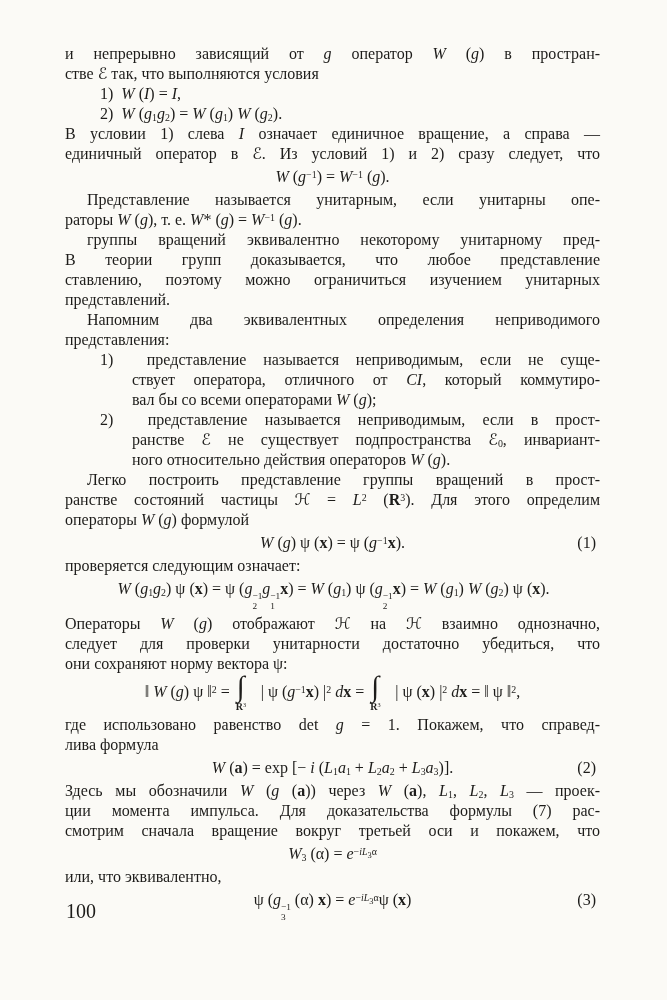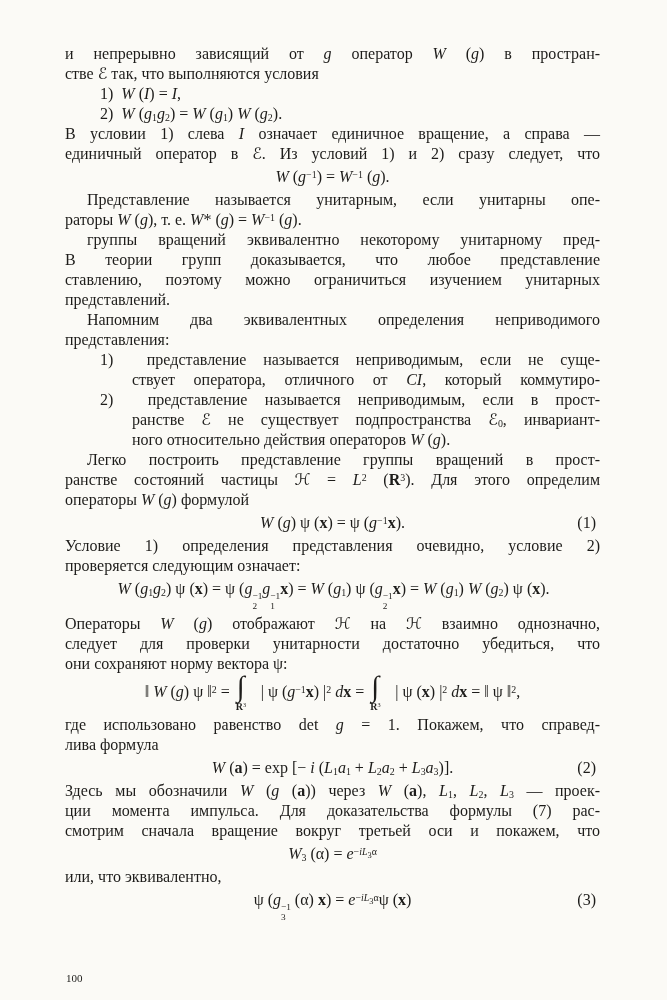--- a/index.html
+++ b/index.html
@@ -38,21 +38,21 @@
   
   .ss{display:inline-flex;flex-direction:column;align-items:flex-start;
       font-size:0.58em;line-height:1.12;vertical-align:-0.5em;}
   .ss span{display:block;}
   
   .int{display:inline-block;width:15px;height:22px;vertical-align:-6px;
        position:relative;margin:0 5px 0 3px;}
   .int .is{position:absolute;top:-9px;left:0;font-size:29px;line-height:1;}
   .int .ib{position:absolute;top:21px;left:-1px;font-size:10px;line-height:1;}
   .scr{font-family:"DejaVu Serif","DejaVu Sans",serif;}
-  .pagenum{position:absolute;left:66px;top:972px;font-size:11px;}
+  .pagenum{position:absolute;left:66px;top:900px;font-size:20px;}
 </style>
 </head>
 <body>
 
 <div class="page-col">
 
   <div class="p">
       <div class="ln">и непрерывно зависящий от <i>g</i> оператор <i>W</i> (<i>g</i>) в простран-</div>
       <div class="ln last">стве <span class="scr">ℰ</span> так, что выполняются условия</div>
     </div>
@@ -84,40 +84,40 @@
       <div class="ln last">представлений.</div>
     </div>
   <div class="p ind">
       <div class="ln">Напомним два эквивалентных определения неприводимого</div>
       <div class="ln last">представления:</div>
     </div>
 
   <div class="p hang">
       <div class="ln">1)&nbsp;&nbsp;представление называется неприводимым, если не суще-</div>
       <div class="ln">ствует оператора, отличного от <i>CI</i>, который коммутиро-</div>
+      <div class="ln last">вал бы со всеми операторами <i>W</i> (<i>g</i>);</div>
     </div>
   <div class="p hang">
       <div class="ln">2)&nbsp;&nbsp;представление называется неприводимым, если в прост-</div>
       <div class="ln">ранстве <span class="scr">ℰ</span> не существует подпространства <span class="scr">ℰ</span><sub>0</sub>, инвариант-</div>
       <div class="ln last">ного относительно действия операторов <i>W</i> (<i>g</i>).</div>
     </div>
 
   <div class="p ind">
       <div class="ln">Легко построить представление группы вращений в прост-</div>
       <div class="ln">ранстве состояний частицы <span class="scr">ℋ</span> = <i>L</i><sup>2</sup> (<b>R</b><sup>3</sup>). Для этого определим</div>
       <div class="ln last">операторы <i>W</i> (<i>g</i>) формулой</div>
     </div>
 
   <div class="disp">
     <span class="eq"><i>W</i> (<i>g</i>) ψ (<b>x</b>) = ψ (<i>g</i><sup>−1</sup><b>x</b>).</span>
     <span class="eqnum">(1)</span>
   </div>
 
   <div class="p">
-      <div class="ln">Условие 1) определения представления очевидно, условие 2)</div>
       <div class="ln last">проверяется следующим означает:</div>
     </div>
 
   <div class="disp wide">
     <span class="eq"><i>W</i> (<i>g</i><sub>1</sub><i>g</i><sub>2</sub>) ψ (<b>x</b>) = ψ (<i>g</i><span class="ss">
           <span>−1</span>
           <span>2</span>
         </span><i>g</i><span class="ss">
           <span>−1</span>
           <span>1</span>

